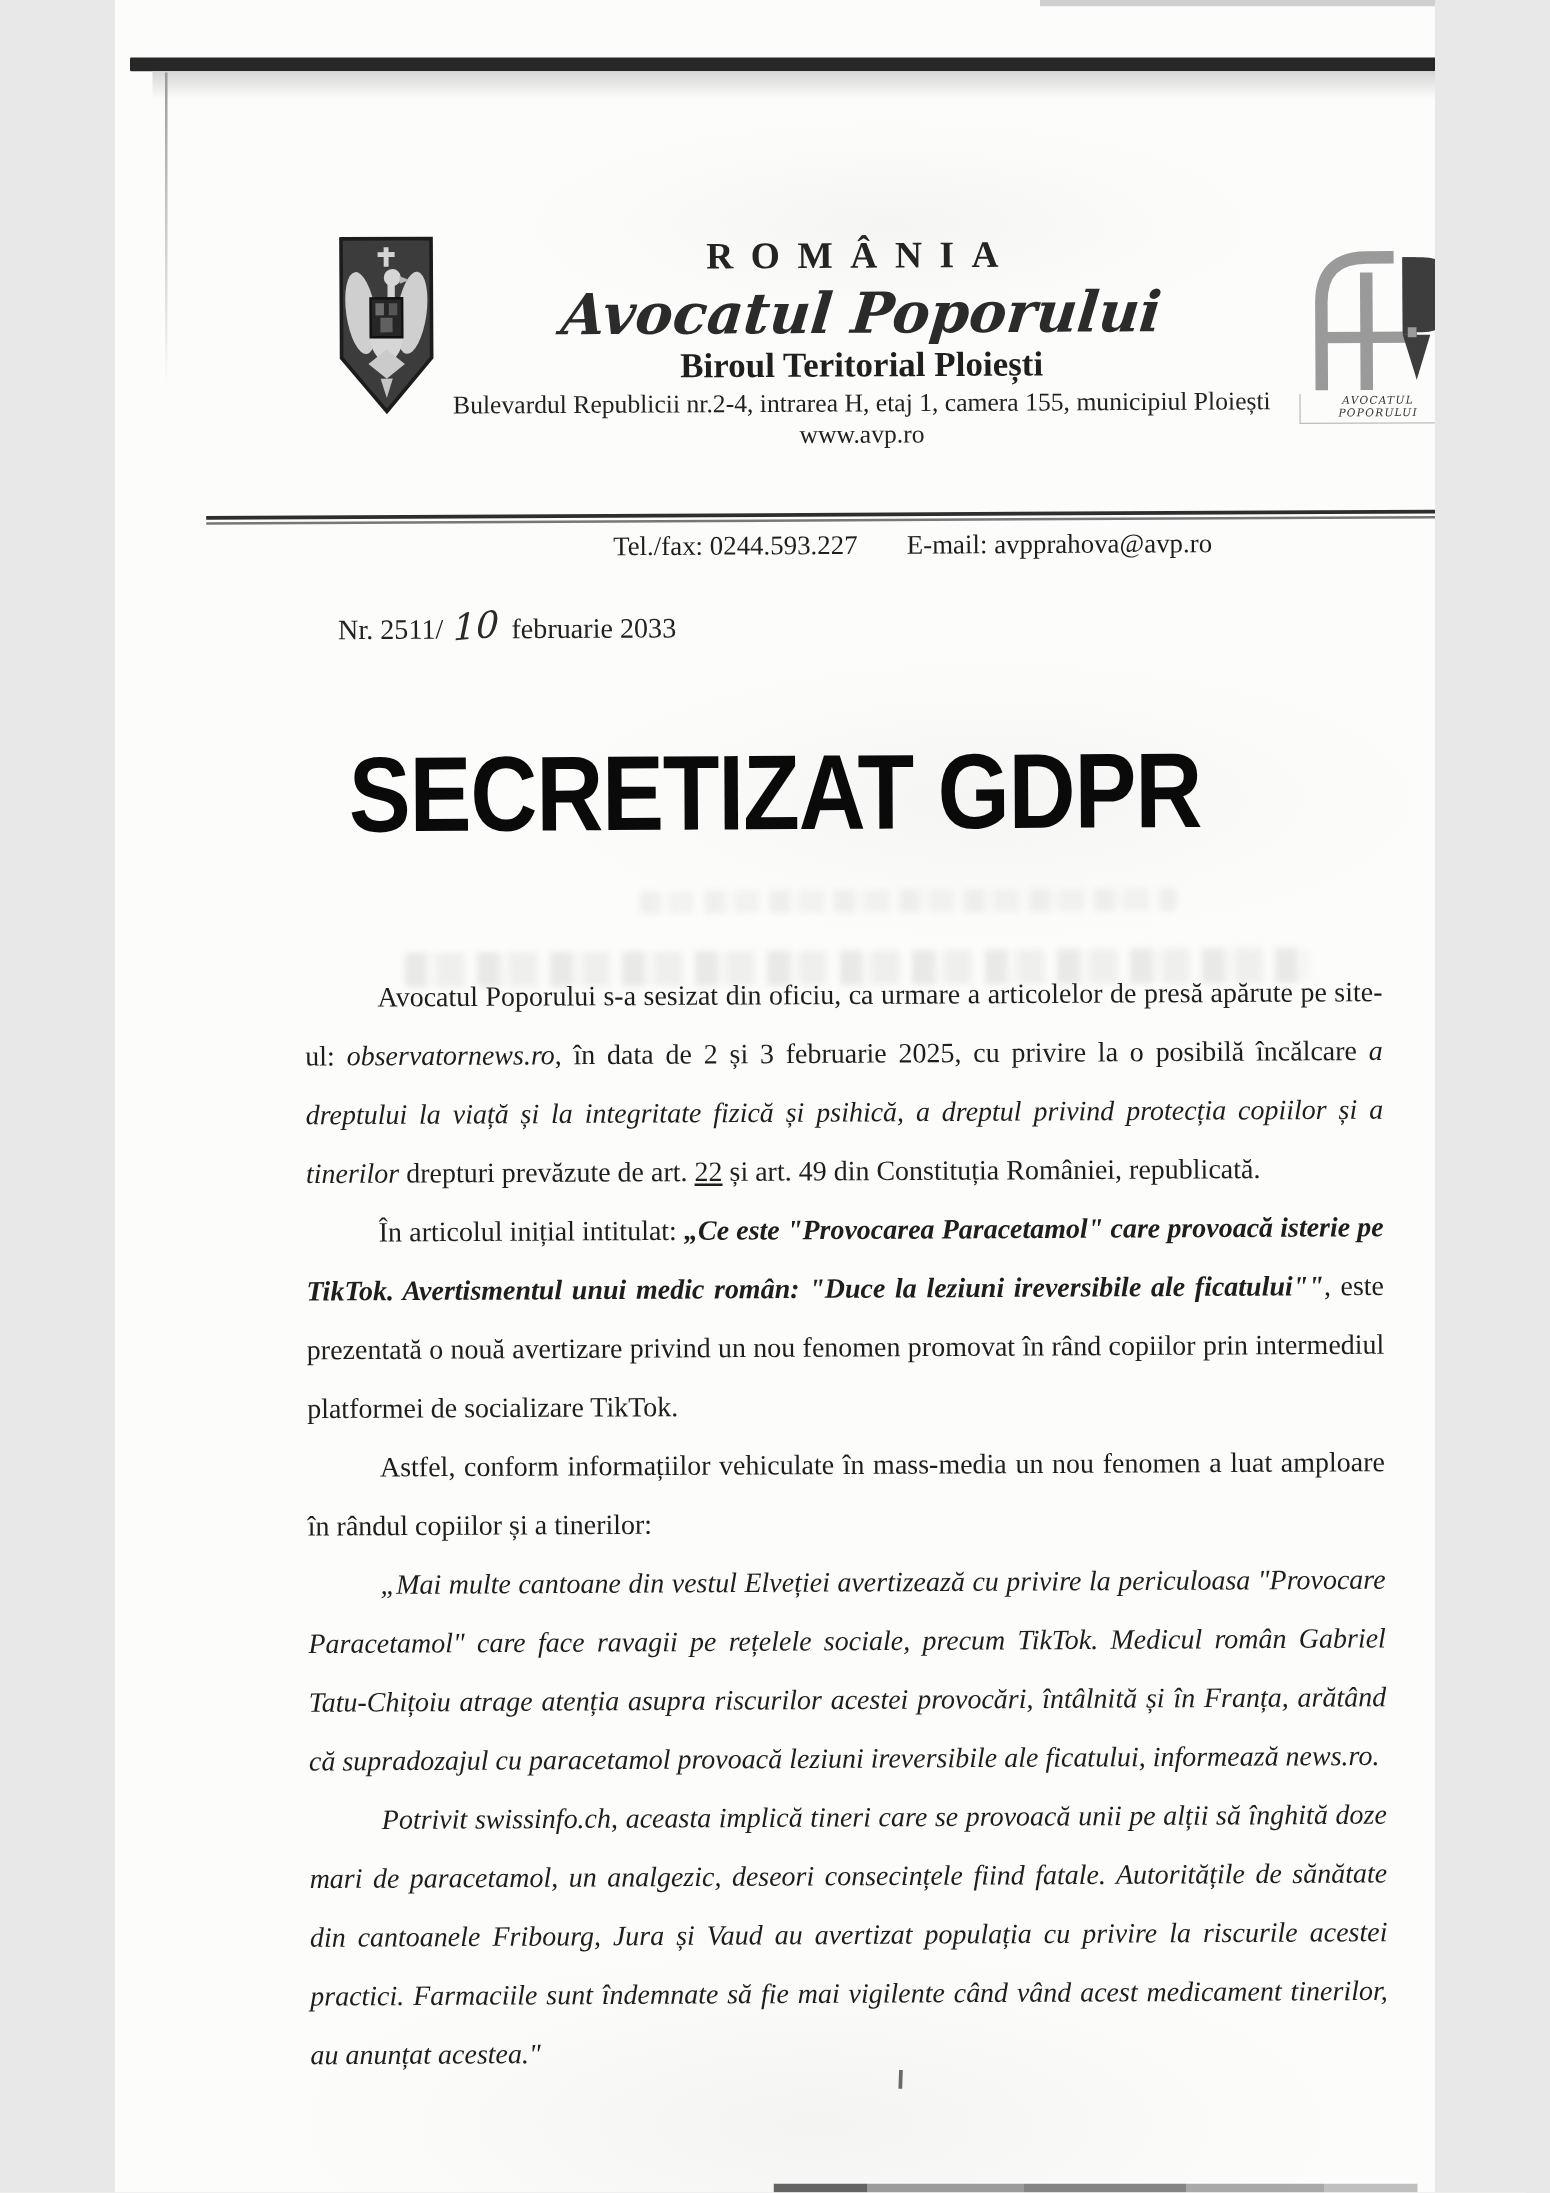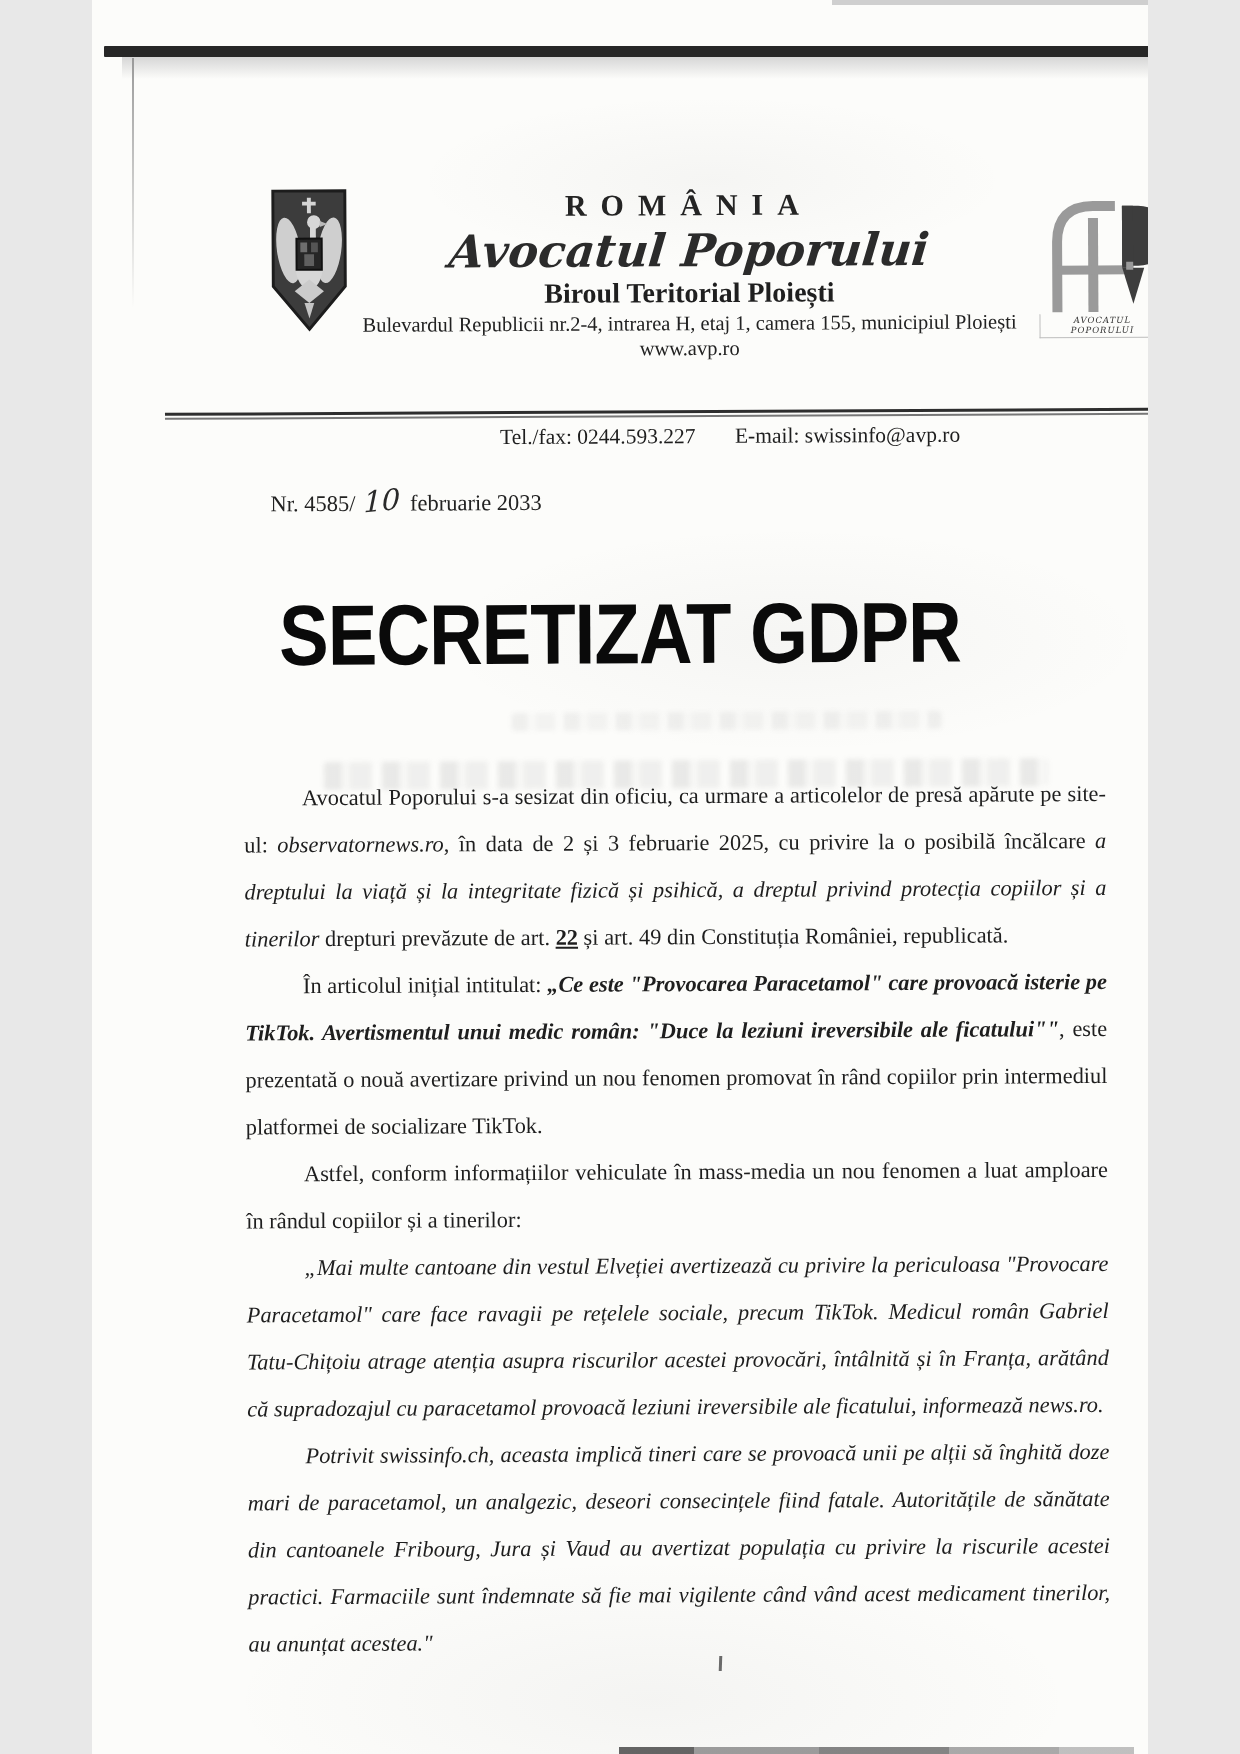--- a/index.html
+++ b/index.html
@@ -62,21 +62,21 @@
   .stamp{position:absolute;left:188px;top:584px;
     font-family:"Liberation Sans",sans-serif;font-weight:bold;font-size:79px;color:#0a0a0a;
     letter-spacing:-1px;transform:scale(0.94,1.08);transform-origin:left top;white-space:nowrap;}
 
   
   .body-text{position:absolute;left:152px;top:772px;width:862px;font-size:22.4px;line-height:47px;
     text-align:justify;color:#1e1e1e;}
   .body-text p{margin:0;text-indent:58px;}
   .run-italic{font-style:italic;}
   .run-bold-italic{font-style:italic;font-weight:bold;}
-  .run-underline{text-decoration:underline;font-weight:bold;}
+  .run-underline{text-decoration:underline;}
 </style>
 </head>
 <body>
 
 <div class="page">
 
   <div class="strip-top-right"></div>
   <div class="top-bar"></div>
   <div class="top-bar-shadow"></div>
   <div class="left-edge-line"></div>
@@ -128,25 +128,25 @@
     </div>
 
     <div class="rule">
       <div class="r1"></div>
         <div class="r2"></div>
     </div>
     <div class="tel-line">
       <b>Tel./fax:</b>
       <span>0244.593.227</span><span class="tel-gap"></span>
       <b>E-mail:</b>
-      <span>swissinfo@avp.ro</span>
+      <span>avpprahova@avp.ro</span>
     </div>
 
     <div class="nr-line">
-      <span>Nr. 4585/</span><span class="handwritten">10</span>
+      <span>Nr. 2511/</span><span class="handwritten">10</span>
       <span>februarie 2033</span>
     </div>
 
     <div class="stamp">SECRETIZAT GDPR</div>
 
     <div class="ghost-line ghost-a"></div>
     <div class="ghost-line ghost-b"></div>
 
     <div class="body-text">
         <p><span class="run-normal">Avocatul Poporului s-a sesizat din oficiu, ca urmare a articolelor de presă apărute pe site-ul: </span><span class="run-italic">observatornews.ro</span><span class="run-normal">, în data de 2 și 3 februarie 2025, cu privire la o posibilă încălcare </span><span class="run-italic">a dreptului la viață și la integritate fizică și psihică, a dreptul privind protecția copiilor și a tinerilor</span><span class="run-normal"> drepturi prevăzute de art. </span><span class="run-underline">22</span><span class="run-normal"> și art. 49 din Constituția României, republicată.</span></p>

